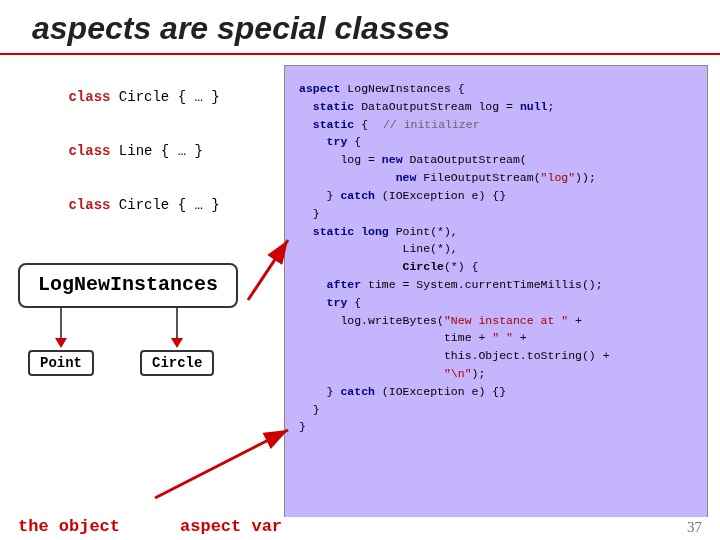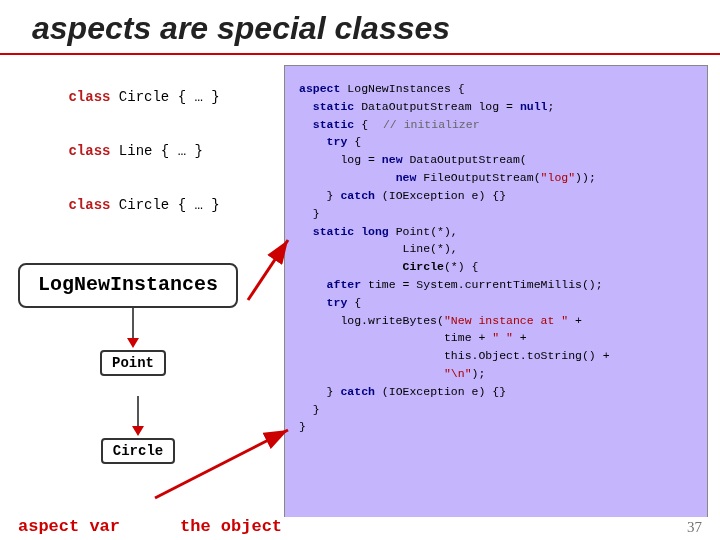--- a/index.html
+++ b/index.html
@@ -173,21 +173,21 @@
     <div class="code-line">
       <span class="kw">class</span><span> Circle { … }</span>
     </div>
 
     
     <div id="lni-container">
       <div id="lni-box">
         <span>LogNewInstances</span>
       </div>
       
-      <div style="display:flex; flex-direction:column; padding-left:10px; margin-top:0; gap:20px;">
+      <div style="display:flex; flex-direction:row; padding-left:10px; margin-top:0; gap:36px;">
         <div class="vertical-line-container">
           <div class="vert-line"></div>
           <div style="width:0;height:0;border-left:6px solid transparent;border-right:6px solid transparent;border-top:10px solid #c00;"></div>
           <div class="node-label">Point</div>
         </div>
         <div class="vertical-line-container" style="margin-left:10px;">
           <div class="vert-line"></div>
           <div style="width:0;height:0;border-left:6px solid transparent;border-right:6px solid transparent;border-top:10px solid #c00;"></div>
           <div class="node-label">Circle</div>
         </div>
@@ -215,22 +215,22 @@
                      this.Object.toString() +
                      <span style="color:#a00">"\n"</span>);
     } <span class="kw2">catch</span> (IOException e) {}
   }
 }</div>
   </div>
 </div>
 
 <div id="bottom-bar">
   <div style="display:flex; flex-direction:row; align-items:center; gap: 60px;">
+    <span class="bottom-label">the object</span>
     <span class="bottom-label">aspect var</span>
-    <span class="bottom-label">the object</span>
   </div>
   <span class="page-num">37</span>
 </div>
 
 <svg id="overlay-svg">
 
   <defs>
     <marker id="arrowhead-red" markerWidth="8" markerHeight="6" refX="8" refY="3" orient="auto">
       <polygon points="0 0, 8 3, 0 6" fill="#cc0000"></polygon>
     </marker>

